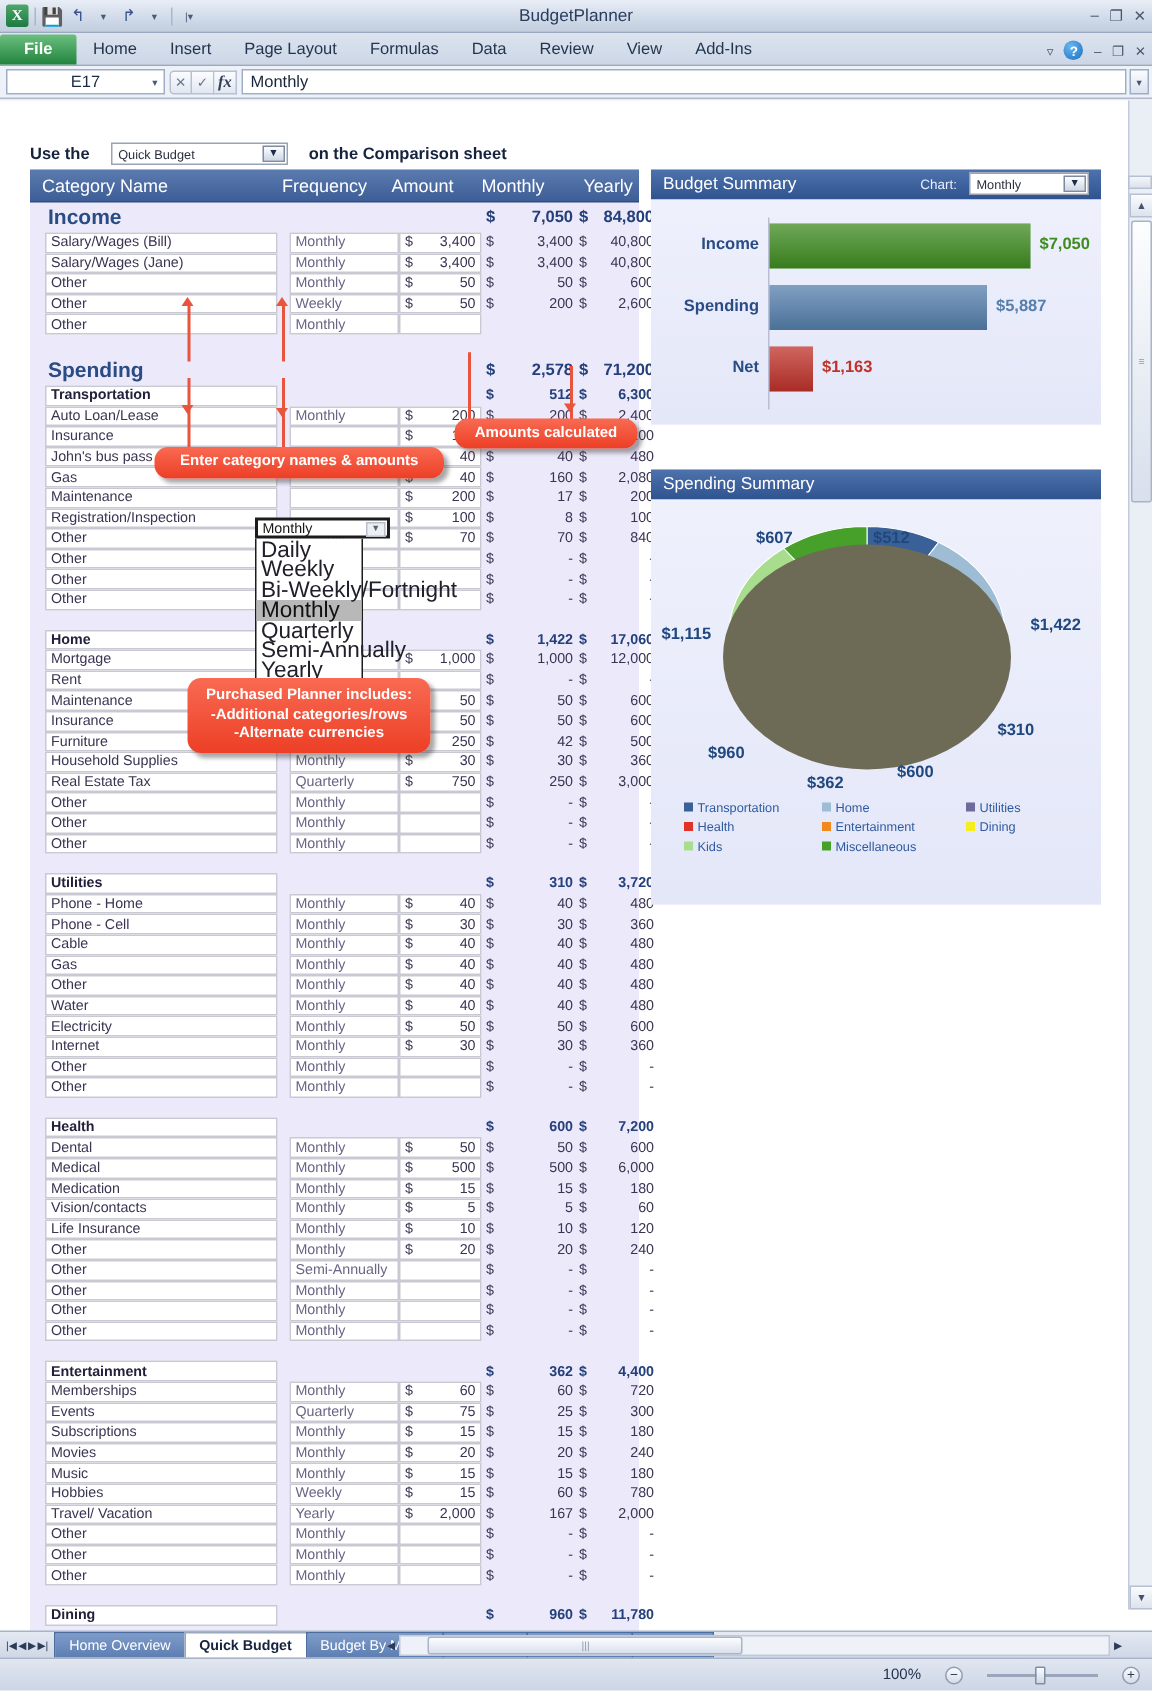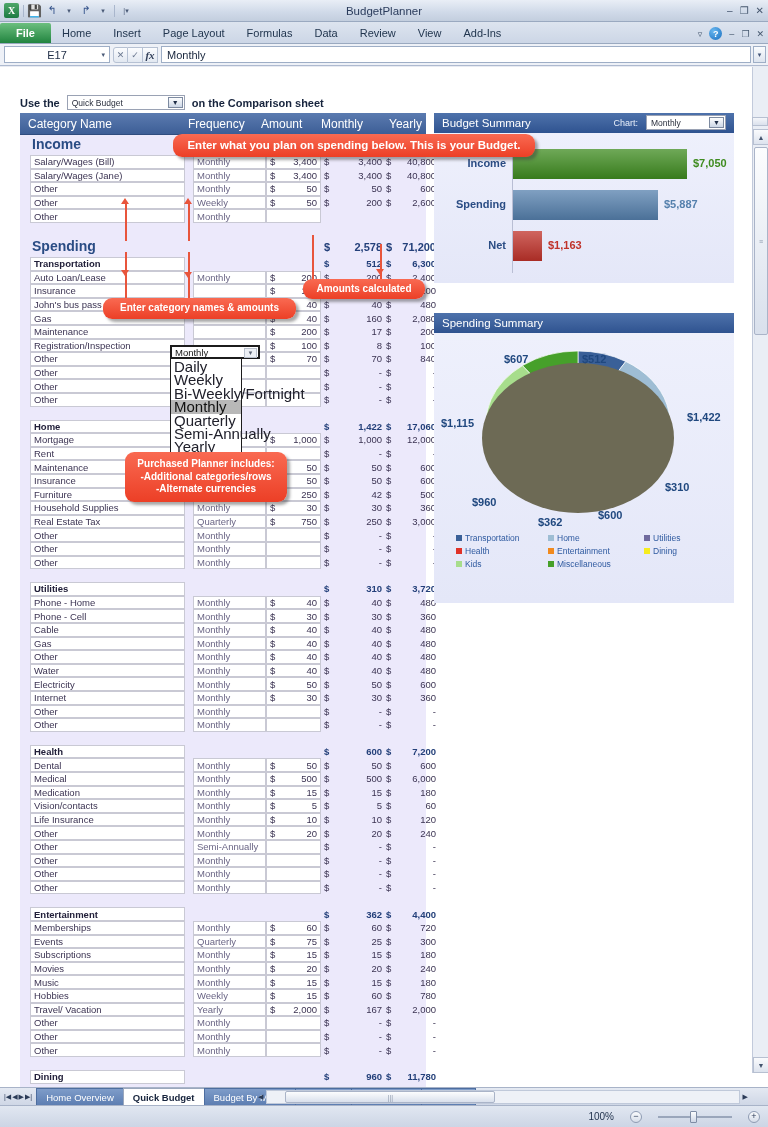--- a/index.html
+++ b/index.html
@@ -105,21 +105,21 @@
   .grid-bg{
     position:absolute;left:20px;top:46px;width:406px;height:1028px;
     background:#ece9fb;
   }
   .right-bg{
     position:absolute;left:426px;top:0px;width:326px;height:1030px;background:#fff;
   }
 
   
   .usethe{
-    position:absolute;left:20px;top:28px;display:flex;align-items:center;gap:7px;
+    position:absolute;left:20px;top:28px;display:flex;align-items:center;gap:14px;
     font-size:11px;font-weight:bold;color:#16233c;
   }
   .qb-select{
     width:118px;height:15px;background:#fff;border:1px solid #9aa2b4;
     display:flex;align-items:center;position:relative;padding-left:4px;
     font-size:8.5px;color:#2a2f3d;font-weight:normal;
   }
   .qb-select .arrowbox{
     position:absolute;right:1px;top:1px;width:15px;height:11px;
     background:linear-gradient(#fdfefe,#ccd6e6);border:1px solid #7d8aa0;
@@ -389,23 +389,20 @@
   <div class="fbinput">Monthly</div>
   <div class="fb-down">▾</div>
 </div>
 
 <div class="sheet">
   <div class="canvas">
 
     <div class="grid-bg"></div>
     <div class="right-bg"></div>
 
-    <div class="callout co-top">
-      <span>Enter what you plan on spending below.  This is your Budget.</span>
-    </div>
 
     <div class="usethe">
       <span>Use the</span>
       <div class="qb-select">
         <span>Quick Budget</span>
         <span class="arrowbox">▼</span>
       </div>
       <span>on the Comparison sheet</span>
     </div>
 

